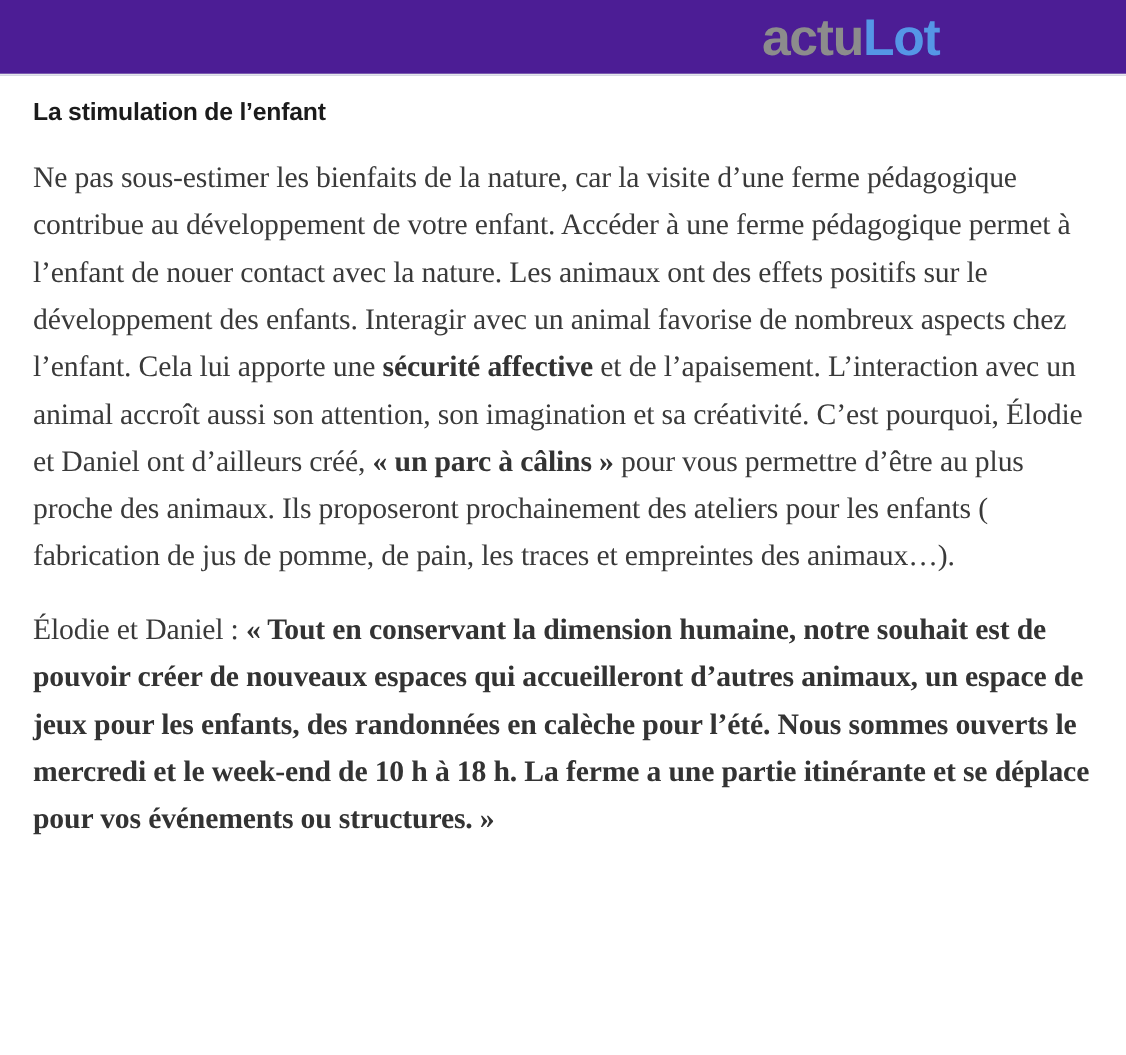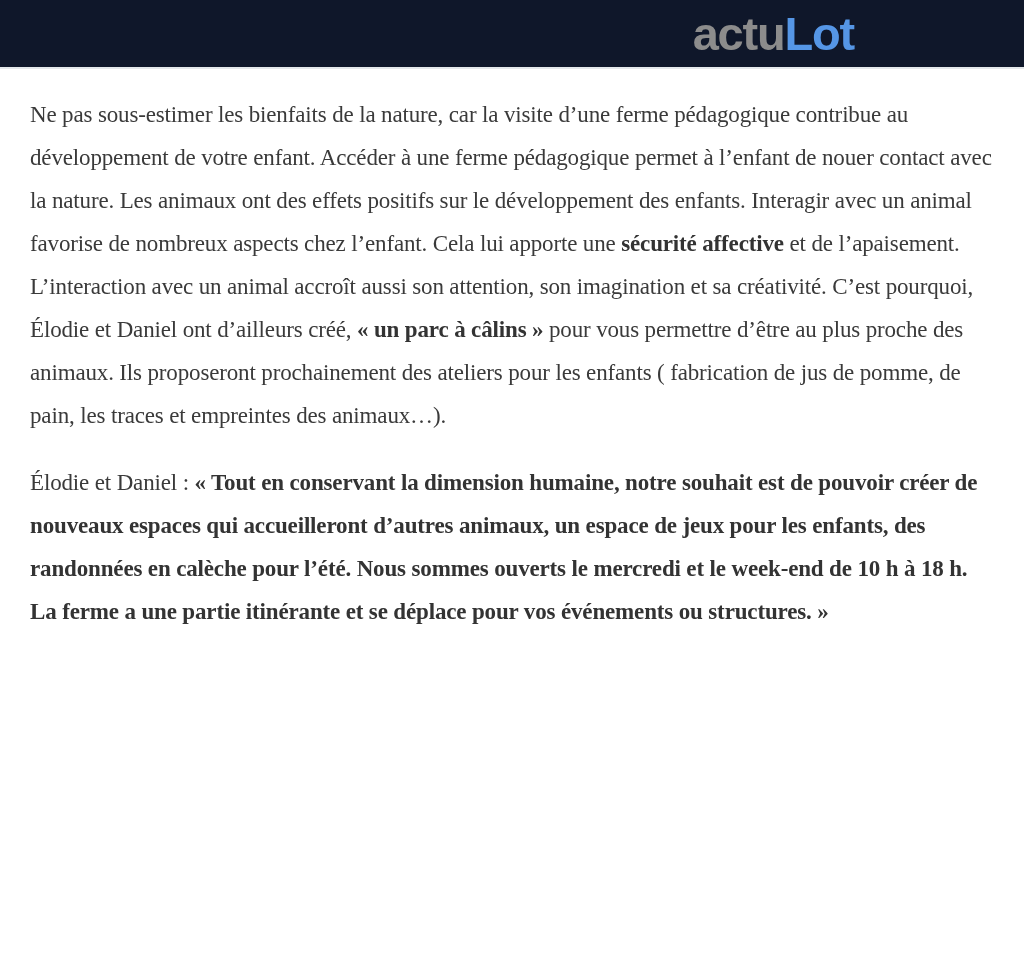--- a/index.html
+++ b/index.html
@@ -14,21 +14,21 @@
     height: 959px;
     overflow: hidden;
     font-family: "Liberation Serif", "DejaVu Serif", serif;
     -webkit-font-smoothing: antialiased;
   }
 
   
   .site-header {
     position: relative;
     height: 69px;
-    background: #0f172a;
+    background: #4c1d95;
     border-bottom: 2px solid #e4e8eb;
     display: flex;
     align-items: center;
     justify-content: flex-end;
     padding-right: 170px;
   }
   .brand {
     font-family: "Liberation Sans", "DejaVu Sans", sans-serif;
     font-weight: bold;
     font-size: 47px;
@@ -48,21 +48,21 @@
     font-family: "Liberation Sans", "DejaVu Sans", sans-serif;
     font-weight: bold;
     font-size: 22.5px;
     line-height: 1.25;
     color: #1b1b1b;
     letter-spacing: -0.2px;
     margin: 0;
   }
   .body-par {
     font-family: "Liberation Serif", "DejaVu Serif", serif;
-    font-size: 23px;
+    font-size: 27px;
     line-height: 43px;
     color: #3a3a3a;
     margin: 0;
     text-align: left;
     letter-spacing: -0.15px;
   }
   .body-par b, .body-par .bold {
     font-weight: bold;
     color: #333333;
   }
@@ -77,20 +77,23 @@
 <body>
 
 <header class="site-header">
   <div class="brand">
     <span class="brand-actu">actu</span><span class="brand-lot">Lot</span>
   </div>
 </header>
 
 <main class="article">
 
+  <div class="heading-1-wrap">
+    <h2 class="section-heading">La stimulation de l’enfant</h2>
+  </div>
 
   <div class="par-1-wrap">
     <p class="body-par"><span>Ne pas sous-estimer les bienfaits de la nature, car la visite d’une ferme pédagogique contribue au développement de votre enfant. Accéder à une ferme pédagogique permet à l’enfant de nouer contact avec la nature. Les animaux ont des effets positifs sur le développement des enfants. Interagir avec un animal favorise de nombreux aspects chez l’enfant. Cela lui apporte une </span><span class="bold">sécurité affective</span><span> et de l’apaisement. L’interaction avec un animal accroît aussi son attention, son imagination et sa créativité. C’est pourquoi, Élodie et Daniel ont d’ailleurs créé, </span><span class="bold">« un parc à câlins »</span><span> pour vous permettre d’être au plus proche des animaux. Ils proposeront prochainement des ateliers pour les enfants ( fabrication de jus de pomme, de pain, les traces et empreintes des animaux…).</span></p>
   </div>
 
 
   <div class="par-2-wrap">
     <p class="body-par"><span>Élodie et Daniel : </span><span class="bold">« Tout en conservant la dimension humaine, notre souhait est de pouvoir créer de nouveaux espaces qui accueilleront d’autres animaux, un espace de jeux pour les enfants, des randonnées en calèche pour l’été. Nous sommes ouverts le mercredi et le week-end de 10 h à 18 h. La ferme a une partie itinérante et se déplace pour vos événements ou structures. »</span></p>
   </div>
 

